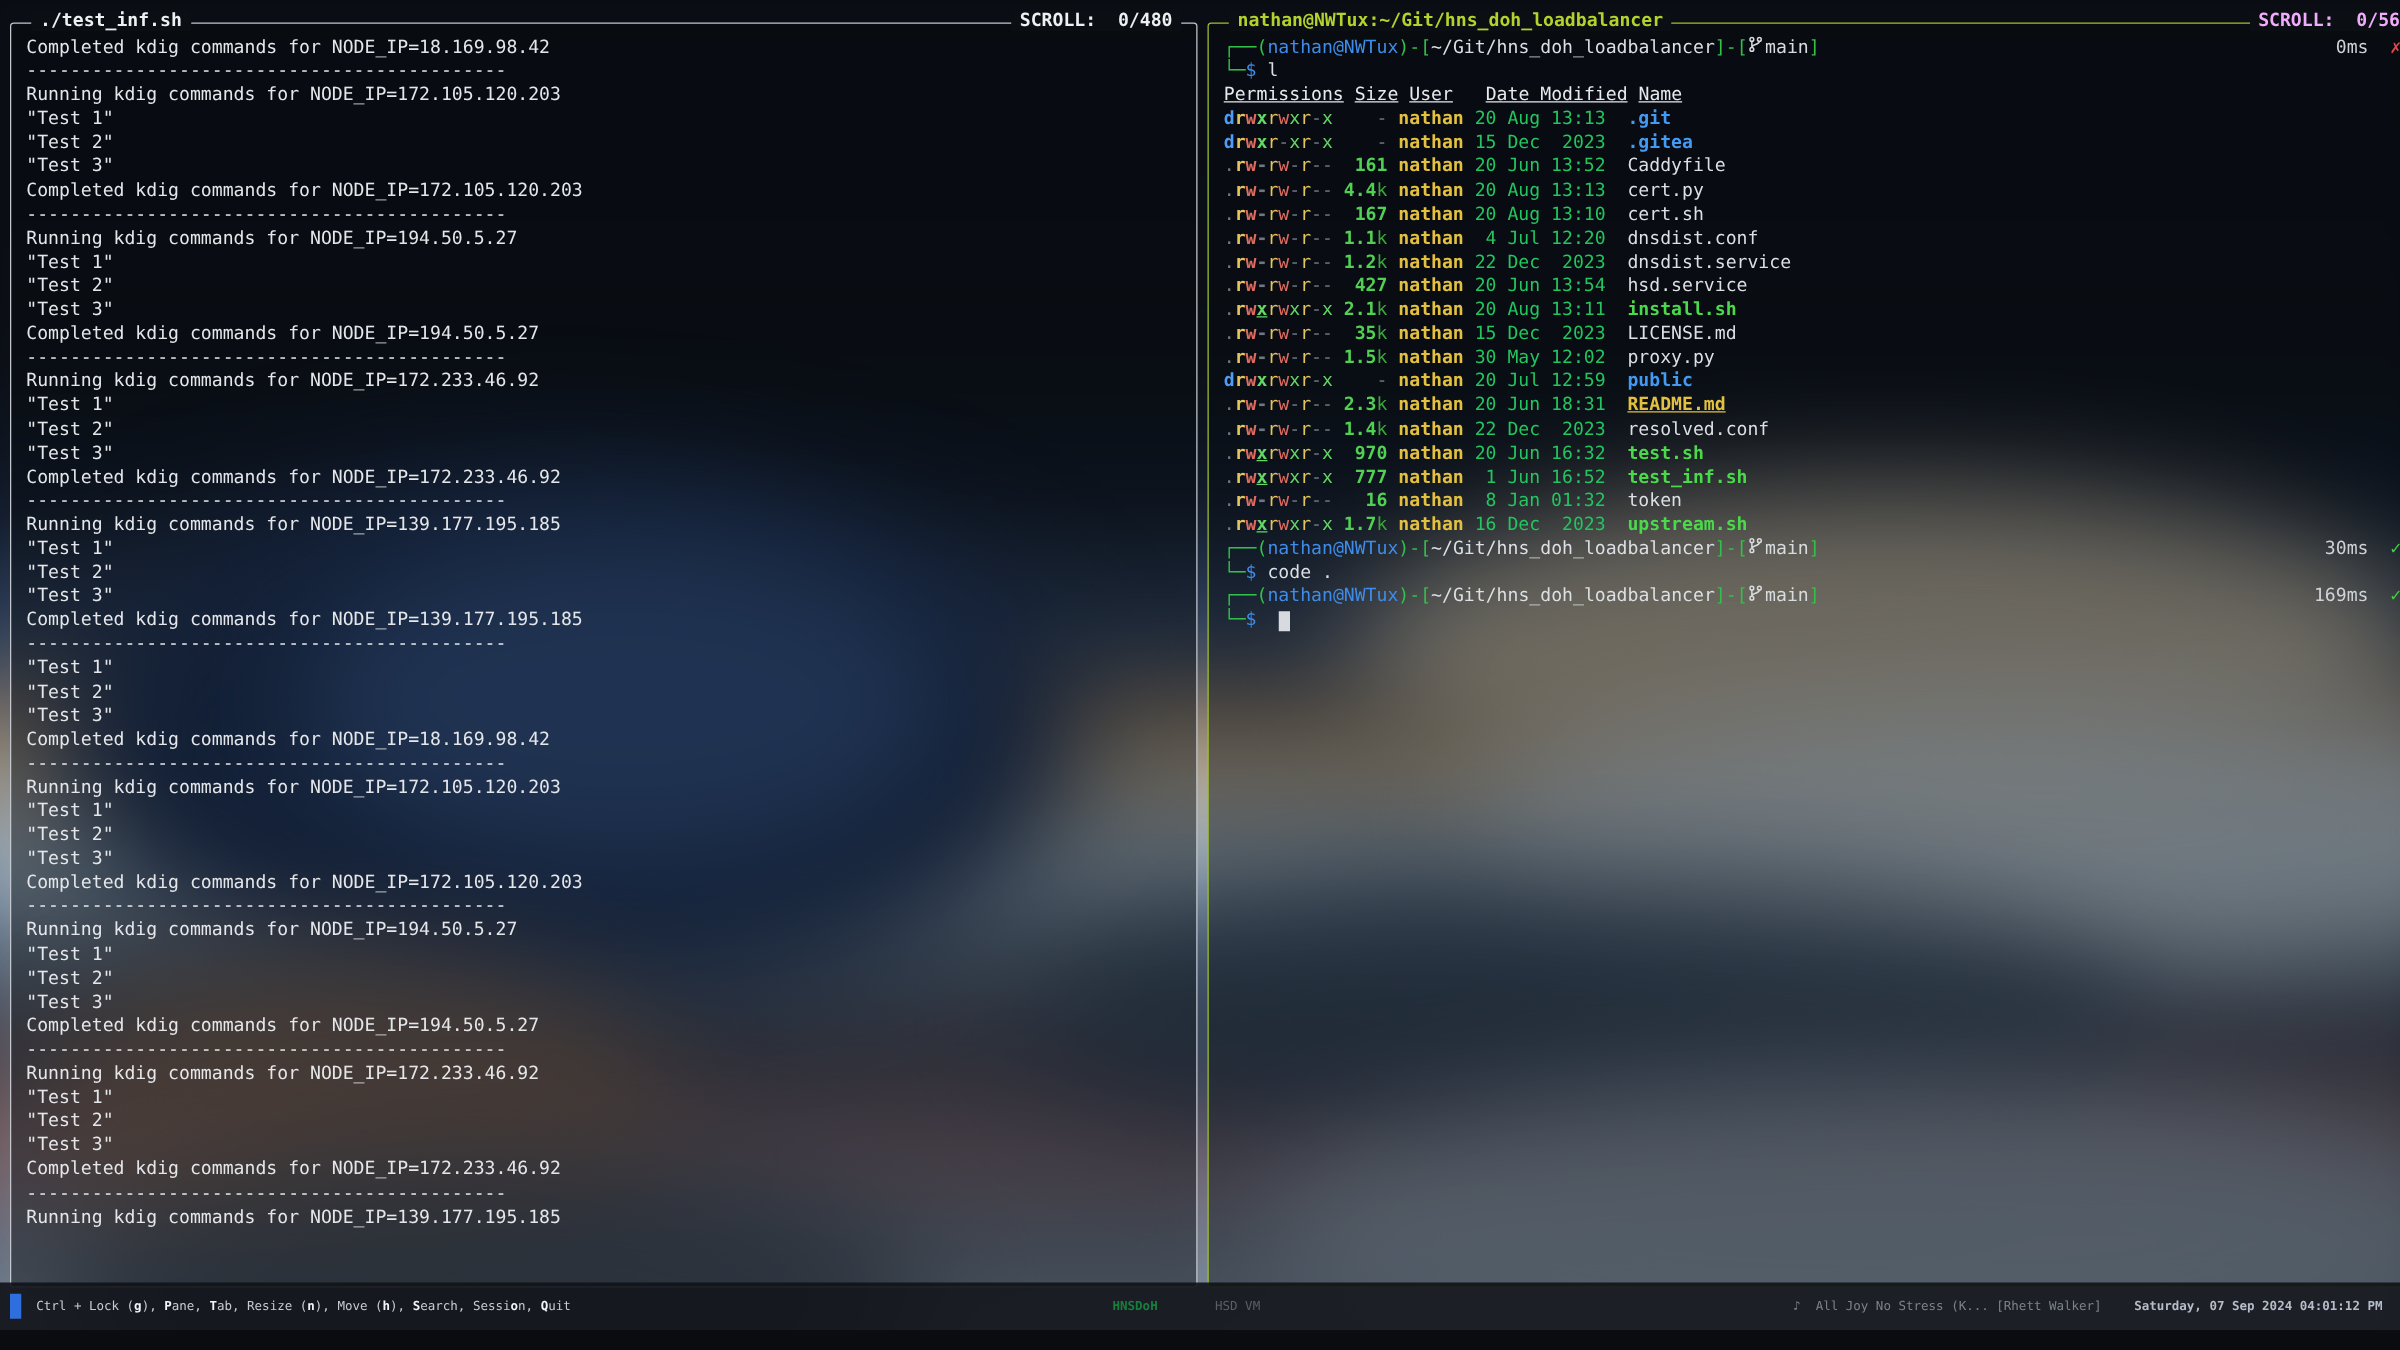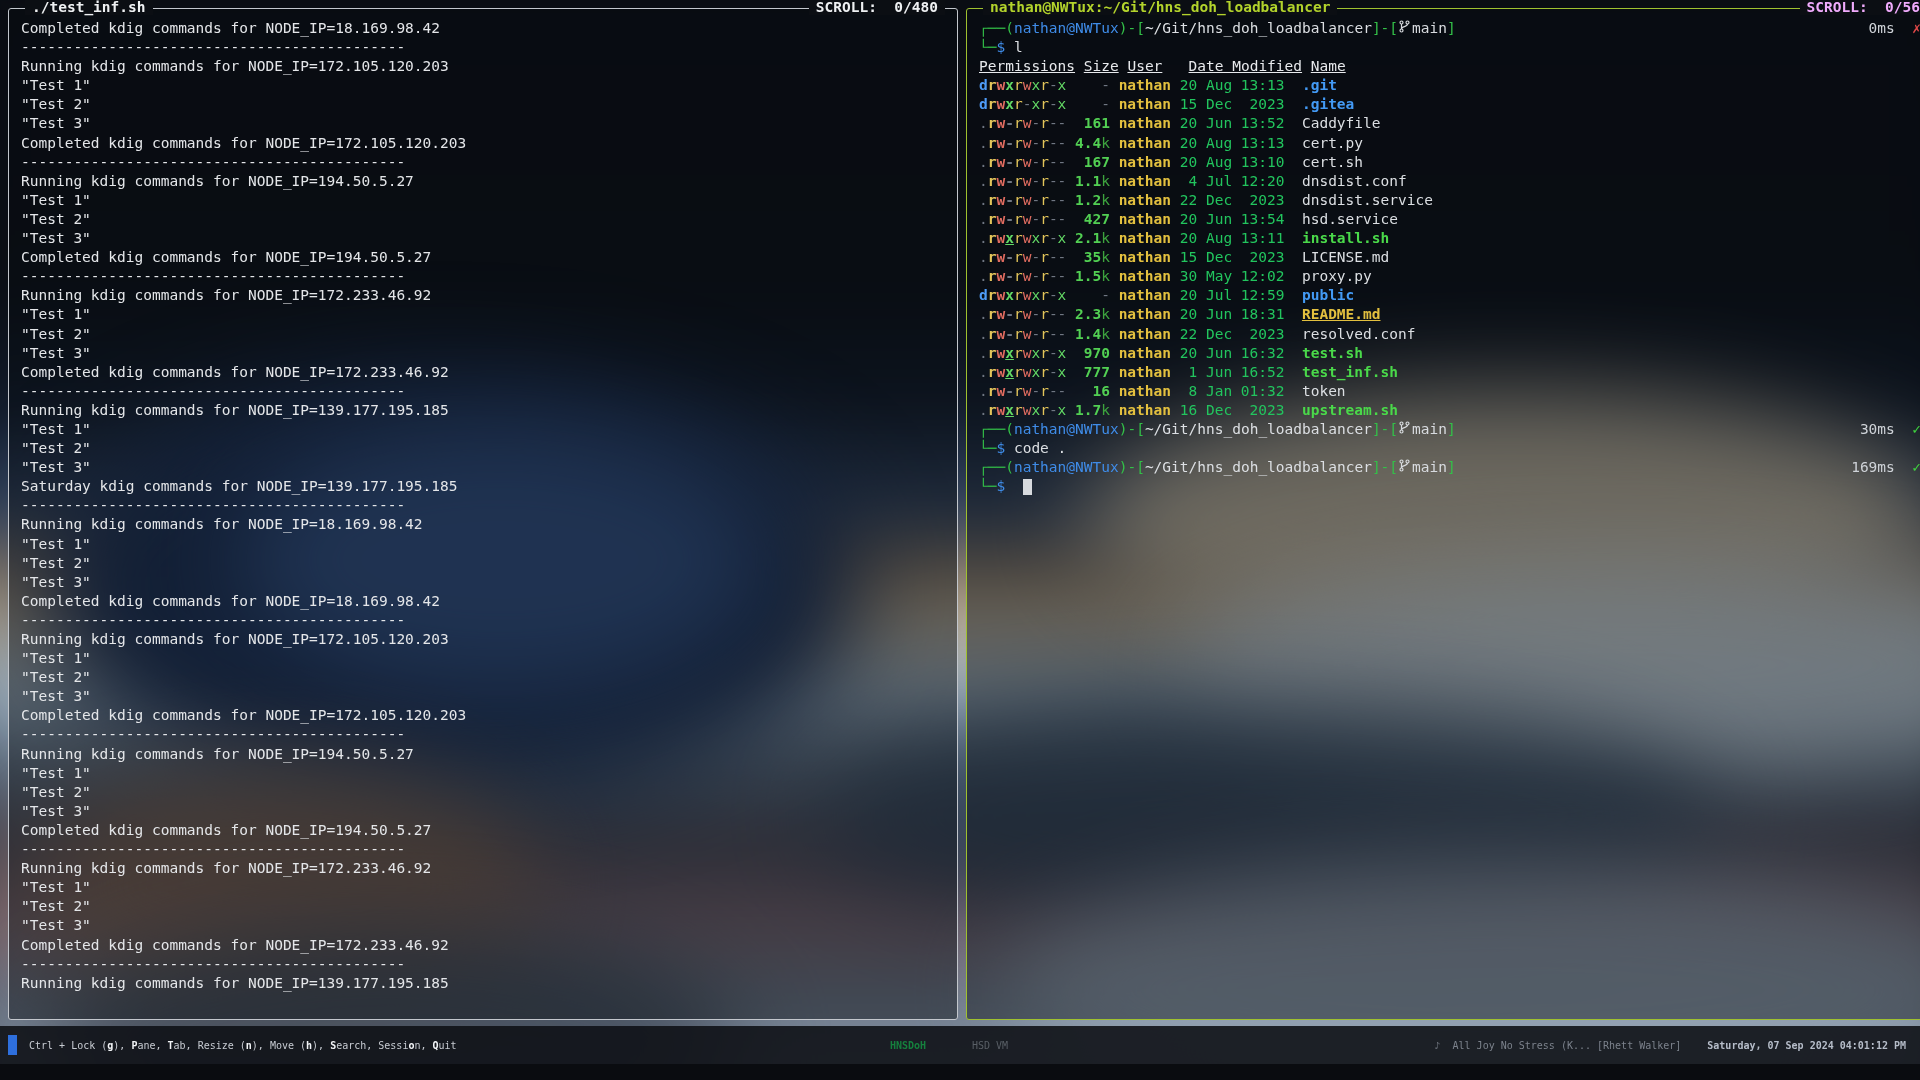--- a/index.html
+++ b/index.html
@@ -17,21 +17,21 @@
   .blob1 { left:40px;  top:370px; width:820px; height:430px; background:#1d3156; }
   .blob2 { left:240px; top:430px; width:520px; height:260px; background:#3a5c94; opacity:.8; }
   .blob3 { left:1080px;top:390px; width:860px; height:260px; background:#d8c9ac; opacity:.85; }
   .blob4 { left:1180px;top:560px; width:900px; height:210px; background:#cfdce6; opacity:.8; }
   .blob5 { left:820px; top:700px; width:900px; height:230px; background:#2e4157; opacity:.7; }
   .blob6 { left:20px;  top:760px; width:520px; height:250px; background:#8a6a52; opacity:.7; }
   .blob7 { left:1000px;top:860px; width:1000px;height:260px; background:#9aa9b9; opacity:.8; }
   .blob8 { left:40px;  top:920px; width:700px; height:260px; background:#3f4856; opacity:.8; }
 
   
-  .pane { position:absolute; top:8px; height:1012px; background:rgba(6,10,15,0.45);
+  .pane { position:absolute; top:18px; height:1012px; background:rgba(6,10,15,0.45);
           border-radius:3px; }
   .pane-left  { left:8px;   width:950px; border:1px solid #c3c7cd; }
   .pane-right { left:966px; width:974px; border:1px solid #9fc12f; }
   .pane-title { position:absolute; top:-10px; left:16px; background:#0b0e13; padding:0 7px;
                 font-size:14.5px; font-weight:bold; white-space:pre; }
   .pane-scroll{ position:absolute; top:-10px; right:12px; background:#0b0e13; padding:0 7px;
                 font-size:14.5px; font-weight:bold; white-space:pre; }
   .pane-left  .pane-title { color:#eef0f2; }
   .pane-left  .pane-scroll{ color:#eef0f2; }
   .pane-right .pane-title { color:#b3d32c; }
@@ -124,23 +124,22 @@
       <div class="tline">Running kdig commands for NODE_IP=172.233.46.92</div>
       <div class="tline">"Test 1"</div>
       <div class="tline">"Test 2"</div>
       <div class="tline">"Test 3"</div>
       <div class="tline">Completed kdig commands for NODE_IP=172.233.46.92</div>
       <div class="tline">--------------------------------------------</div>
       <div class="tline">Running kdig commands for NODE_IP=139.177.195.185</div>
       <div class="tline">"Test 1"</div>
       <div class="tline">"Test 2"</div>
       <div class="tline">"Test 3"</div>
-      <div class="tline">Saturday kdig commands for NODE_IP=139.177.195.185</div>
-      <div class="tline">--------------------------------------------</div>
-      <div class="tline">Running kdig commands for NODE_IP=18.169.98.42</div>
+      <div class="tline">Completed kdig commands for NODE_IP=139.177.195.185</div>
+      <div class="tline">--------------------------------------------</div>
       <div class="tline">"Test 1"</div>
       <div class="tline">"Test 2"</div>
       <div class="tline">"Test 3"</div>
       <div class="tline">Completed kdig commands for NODE_IP=18.169.98.42</div>
       <div class="tline">--------------------------------------------</div>
       <div class="tline">Running kdig commands for NODE_IP=172.105.120.203</div>
       <div class="tline">"Test 1"</div>
       <div class="tline">"Test 2"</div>
       <div class="tline">"Test 3"</div>
       <div class="tline">Completed kdig commands for NODE_IP=172.105.120.203</div>

